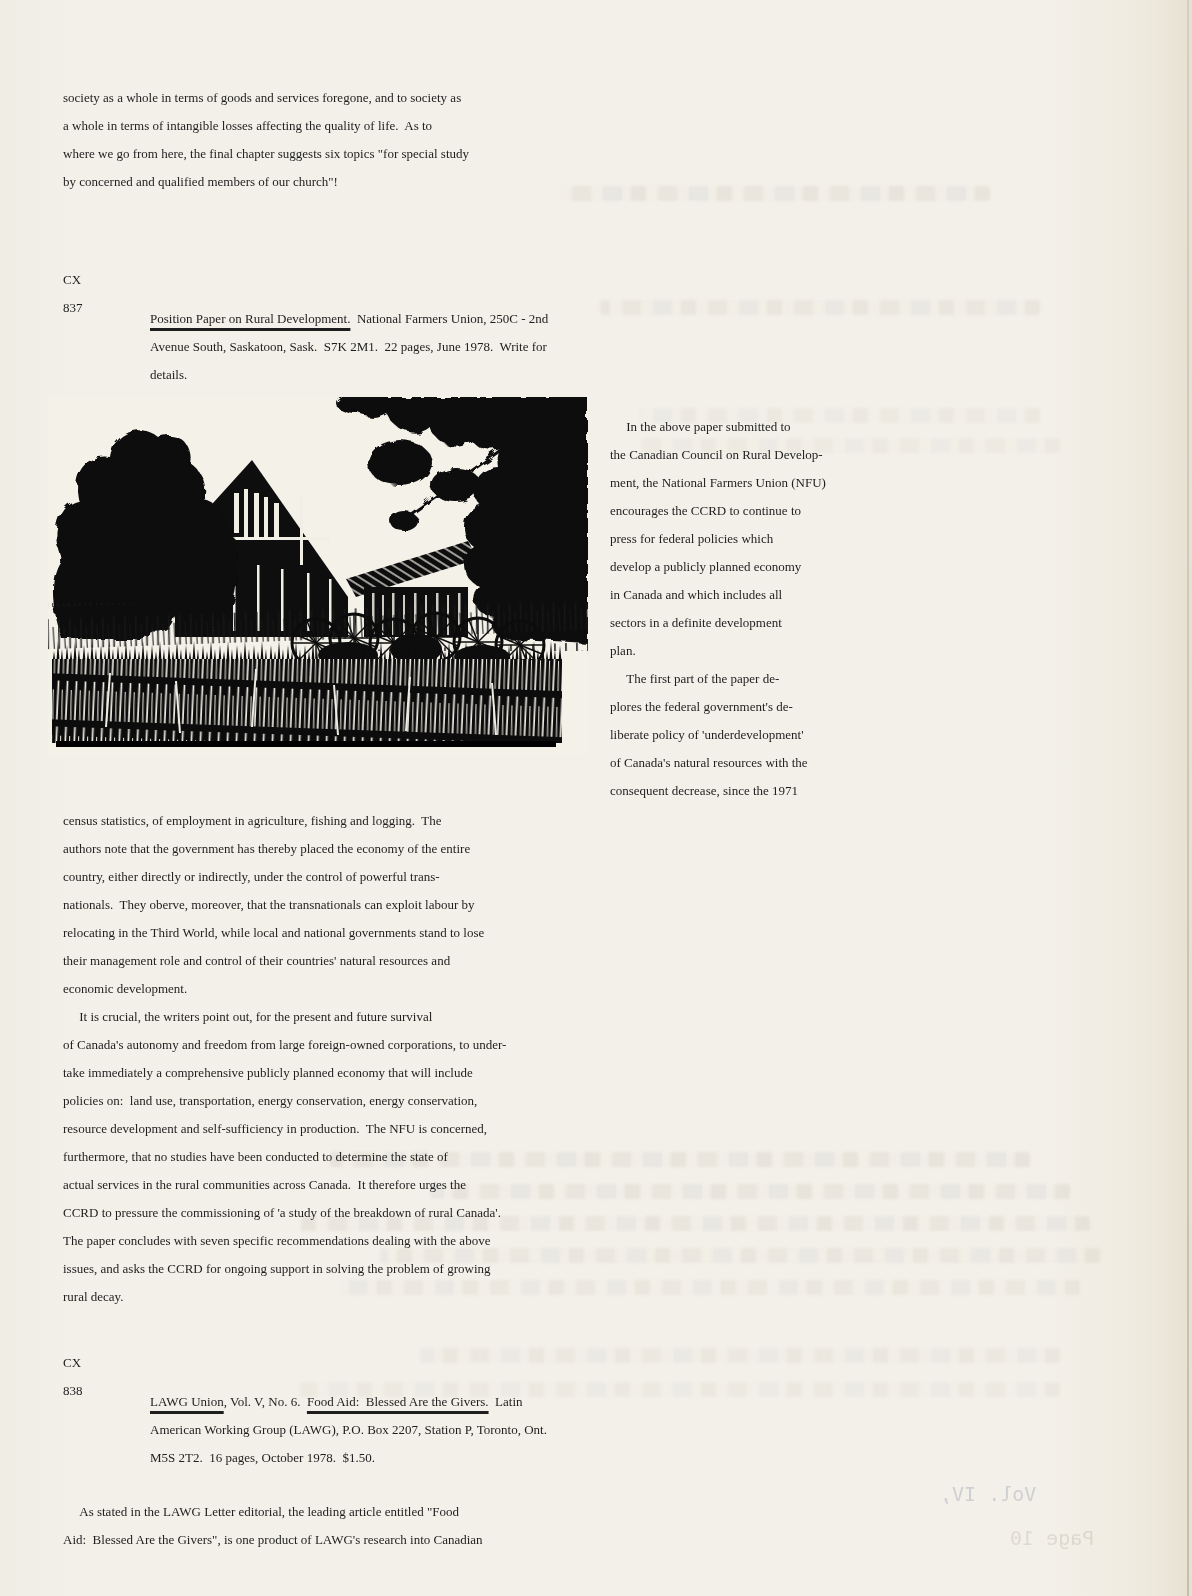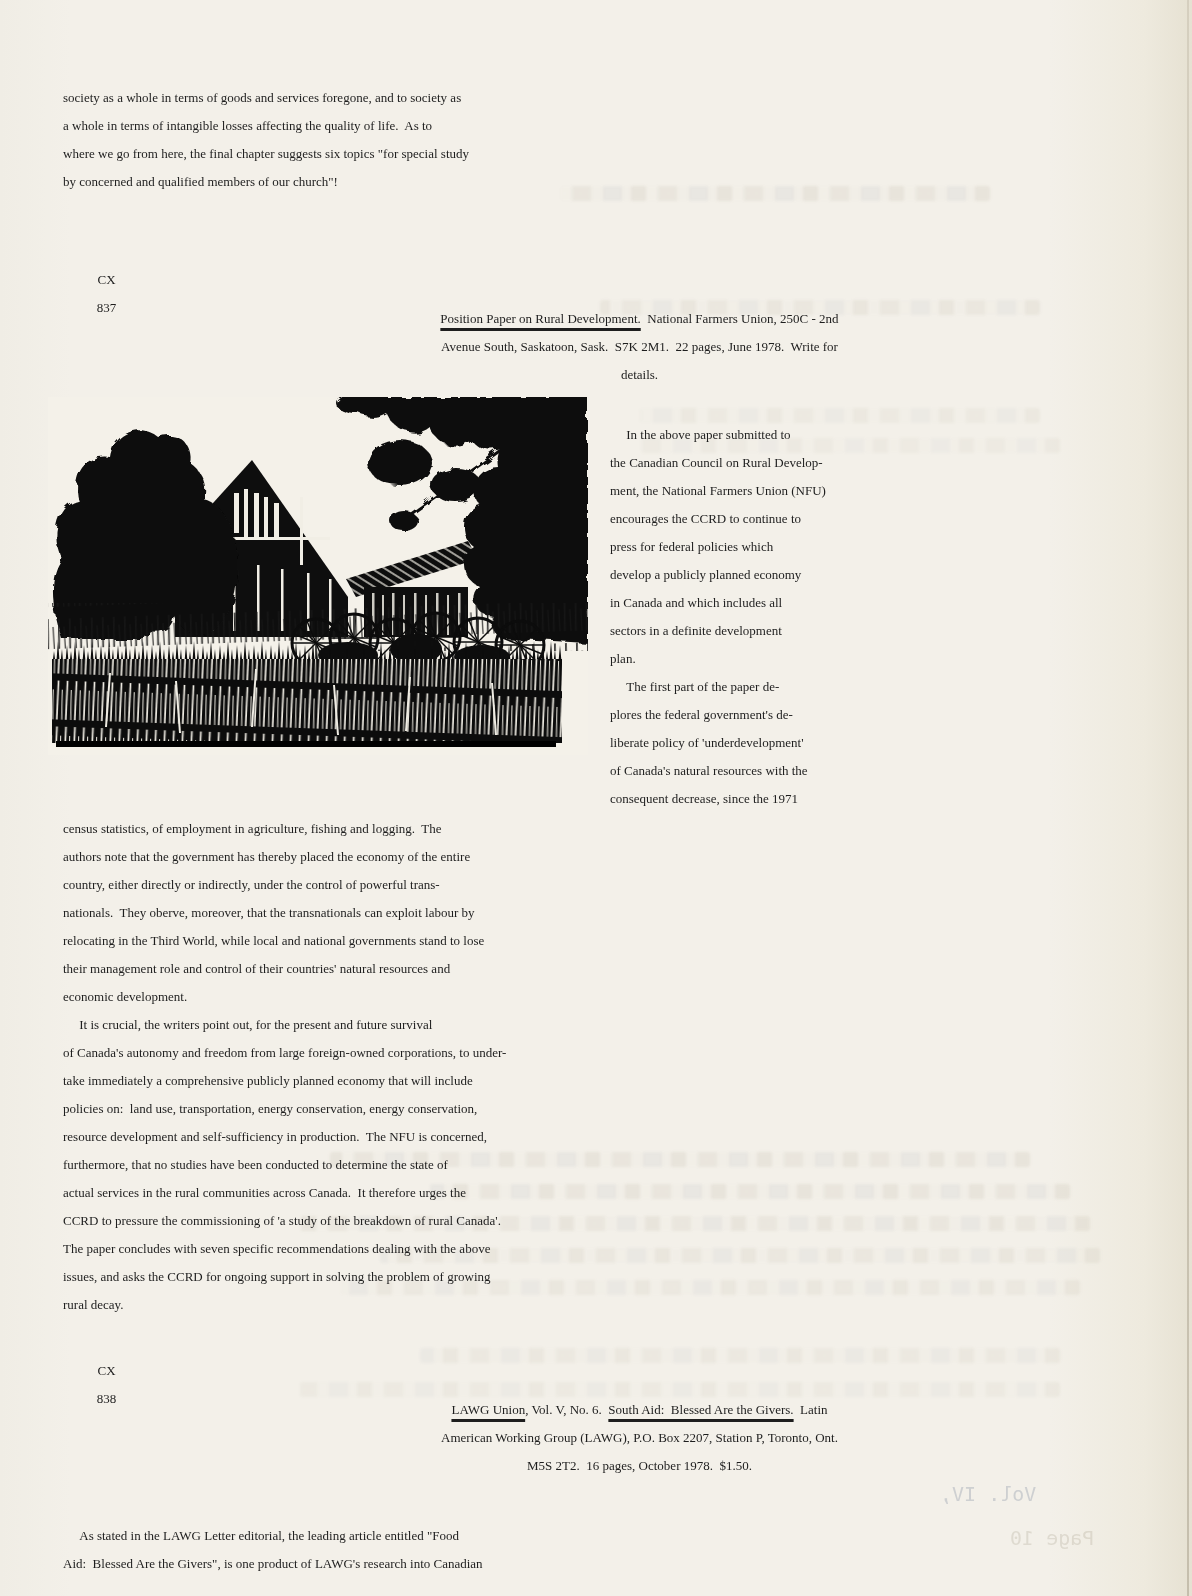--- a/index.html
+++ b/index.html
@@ -21,35 +21,35 @@
     background:linear-gradient(to bottom,#ccc5b4,#b3ab98);opacity:.65;
   }
   .mono{
     white-space:pre-wrap;
     font-size:13px;
     line-height:28px;
     letter-spacing:0;
     font-family:Liberation Serif, serif;
   }
   .intro{position:relative;z-index:2;}
-  .entry{display:flex;position:relative;z-index:2;text-align:center;}
+  .entry{display:flex;position:relative;z-index:2;}
   .entry .code-col{width:87px;flex:0 0 87px;}
   .entry .entry-body{flex:1;margin-top:39px;}
   .u{
     text-decoration:underline;
     text-decoration-thickness:2.5px;
     text-underline-offset:5px;
   }
   .media-row{display:flex;align-items:flex-start;margin-top:8px;position:relative;z-index:2;}
   .farm{margin:0 0 0 -15px;padding:0;flex:0 0 540px;width:540px;height:358px;}
-  .beside{margin-left:22px;margin-top:24px;width:500px;}
+  .beside{margin-left:22px;margin-top:16px;width:500px;}
   .entry-837{margin-top:70px;}
   .below{margin-top:2px;position:relative;z-index:2;}
   .entry-838{margin-top:38px;}
-  .closing{margin-top:42px;position:relative;z-index:2;}
+  .closing{margin-top:26px;position:relative;z-index:2;}
   .footer{position:relative;margin-top:62px;height:30px;z-index:2;}
   .footer .vol{position:absolute;left:20px;top:0;}
   .footer .pg{position:absolute;left:764px;top:-6px;}
   
   .bleed{
     position:absolute;height:15px;border-radius:3px;
     background:repeating-linear-gradient(90deg,
       rgba(146,136,112,.17) 0 15px, rgba(146,136,112,.03) 15px 24px,
       rgba(140,146,160,.15) 24px 43px, rgba(146,136,112,.03) 43px 55px,
       rgba(146,136,112,.14) 55px 74px, rgba(146,136,112,.02) 74px 86px);
@@ -247,21 +247,21 @@
 furthermore, that no studies have been conducted to determine the state of
 actual services in the rural communities across Canada.  It therefore urges the
 CCRD to pressure the commissioning of 'a study of the breakdown of rural Canada'.
 The paper concludes with seven specific recommendations dealing with the above
 issues, and asks the CCRD for ongoing support in solving the problem of growing
 rural decay.</div>
 
   <div class="entry entry-838 mono">
     <div class="code-col"><span>CX</span>
 <span>838</span></div>
-    <div class="entry-body"><span class="u">LAWG Union</span><span>, Vol. V, No. 6.  </span><span class="u">South Aid:  Blessed Are the Givers.</span><span>  Latin
+    <div class="entry-body"><span class="u">LAWG Union</span><span>, Vol. V, No. 6.  </span><span class="u">Food Aid:  Blessed Are the Givers.</span><span>  Latin
 American Working Group (LAWG), P.O. Box 2207, Station P, Toronto, Ont.
 M5S 2T2.  16 pages, October 1978.  $1.50.</span></div>
   </div>
 
   <div class="mono closing">     As stated in the LAWG Letter editorial, the leading article entitled "Food
 Aid:  Blessed Are the Givers", is one product of LAWG's research into Canadian</div>
 
   <div class="footer mono">
     <span class="vol">Vol. IV, No. 1</span>
     <span class="pg">Page 12</span>

